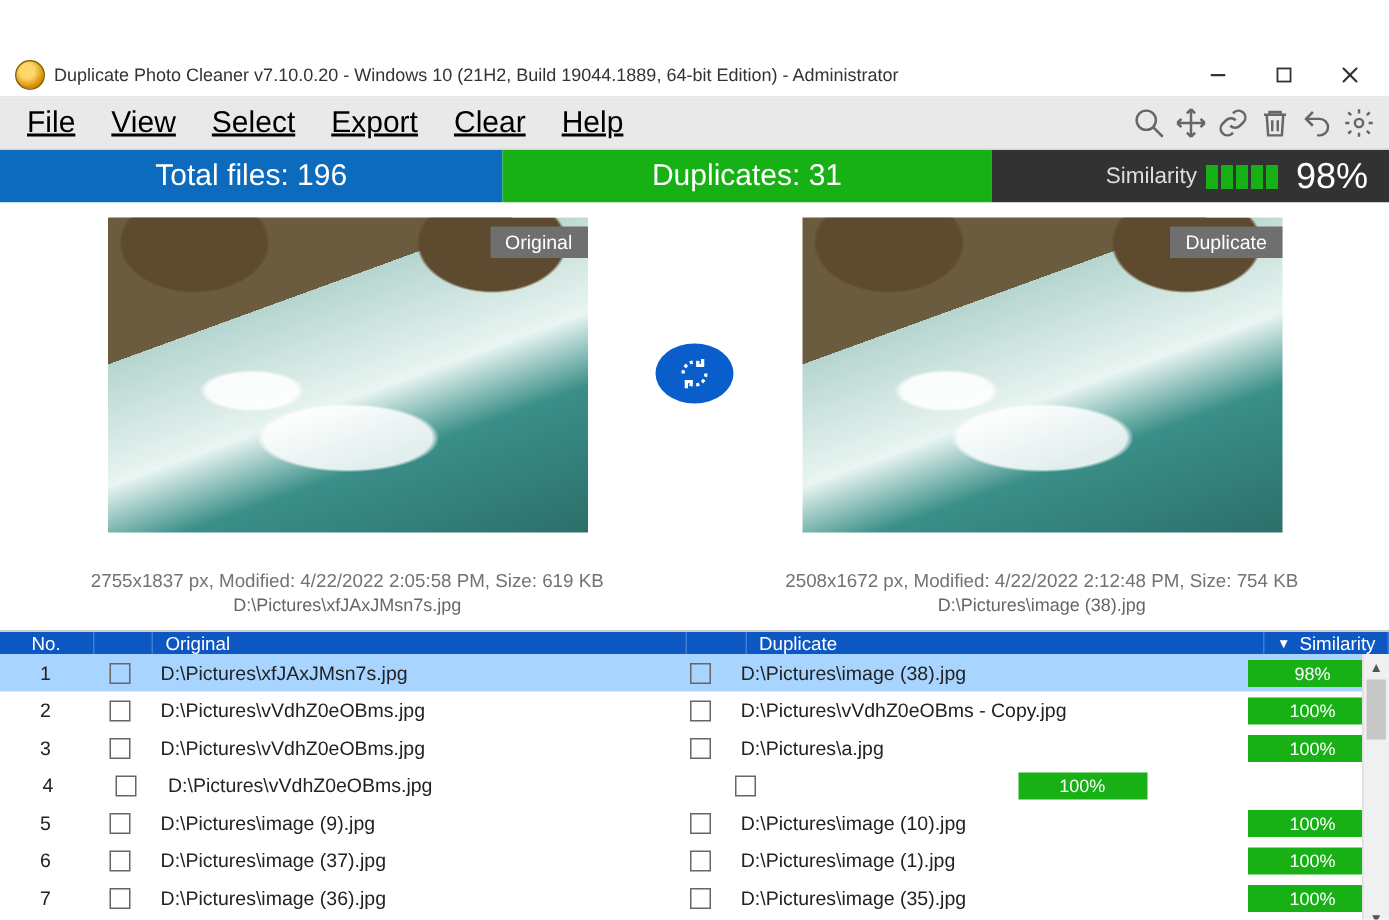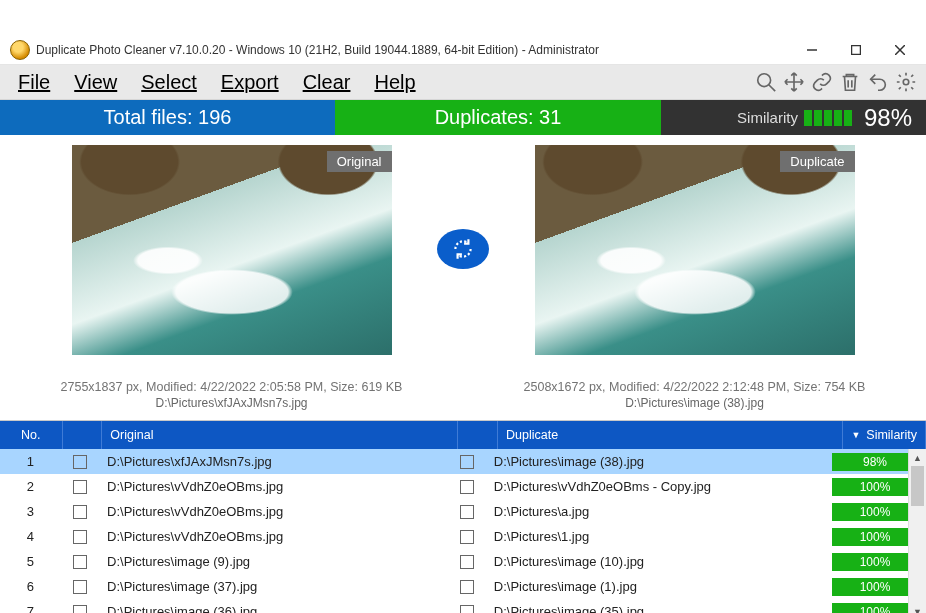--- a/index.html
+++ b/index.html
@@ -32,21 +32,21 @@
  radial-gradient(ellipse 120px 80px at 18% 8%,#5e4a2e 40%,transparent 42%),
  radial-gradient(ellipse 160px 60px at 50% 70%,rgba(255,255,255,0.85) 35%,transparent 38%),
  radial-gradient(ellipse 100px 40px at 30% 55%,rgba(255,255,255,0.9) 30%,transparent 35%);
 }
 .tag{position:absolute;top:6px;right:0;background:#6f6f6f;color:#fff;font-size:13px;padding:3px 10px;}
 .swapbtn{position:absolute;left:50%;top:40%;transform:translate(-50%,-50%);width:52px;height:40px;border-radius:50%/50%;background:#0a5ecb;display:flex;align-items:center;justify-content:center;}
 .swapbtn svg{width:26px;height:26px;stroke:#fff;stroke-width:2;fill:none;}
 .meta1{font-size:12.5px;font-weight:400;color:#737373;margin-top:22px;}
 .meta2{font-size:12px;color:#666;margin-top:2px;}
 .grid{height:199px;display:flex;flex-direction:column;}
-.ghead{display:flex;height:28px;background:#0d57c3;color:#fff;font-size:12.5px;align-items:flex-end;}
+.ghead{display:flex;height:15px;background:#0d57c3;color:#fff;font-size:12.5px;align-items:flex-end;}
 .ghead .cell{border-right:1px solid #3f7bd6;padding:0 8px;display:flex;align-items:center;height:100%;}
 .w-no{width:48px;justify-content:center;}
 .w-chk{width:24px;justify-content:center;}
 .w-orig{width:357px;}
 .w-dup{width:346px;}
 .w-sim{flex:1;}
 .sortarrow{display:inline-block;margin-right:6px;font-size:9px;}
 .gbody{flex:1;overflow:hidden;position:relative;}
 .row{display:flex;height:25px;align-items:center;font-size:13px;color:#222;}
 .row:nth-child(1){background:#a8d5ff;}
@@ -240,21 +240,20 @@
       </div>
       <div class="row">
         <div class="cell w-no">4</div>
         <div class="cell w-chk">
           <span class="chkbox"></span>
         </div>
         <div class="cell w-orig">D:\Pictures\vVdhZ0eOBms.jpg</div>
         <div class="cell w-chk">
           <span class="chkbox"></span>
         </div>
-        <div class="cell w-dup">D:\Pictures\1.jpg</div>
         <div class="cell w-sim simcell">
           <span class="simbadge">100%</span>
         </div>
       </div>
       <div class="row">
         <div class="cell w-no">5</div>
         <div class="cell w-chk">
           <span class="chkbox"></span>
         </div>
         <div class="cell w-orig">D:\Pictures\image (9).jpg</div>

